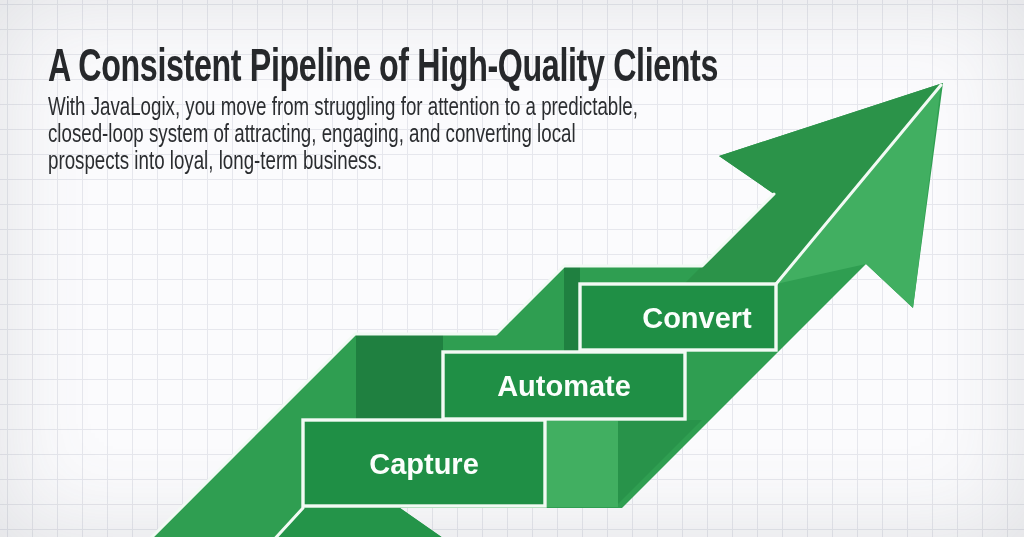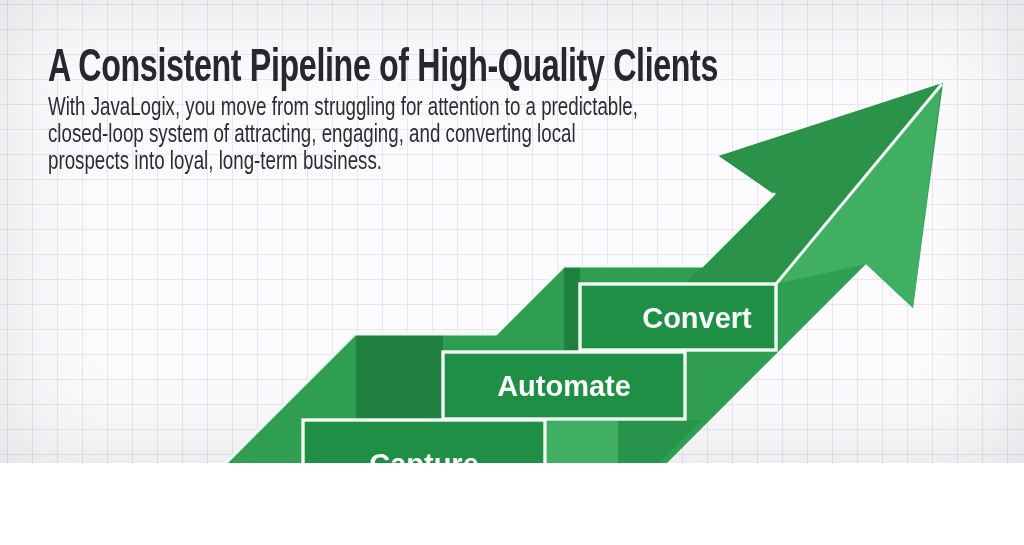--- a/index.html
+++ b/index.html
@@ -1,18 +1,18 @@
 <!DOCTYPE html>
 <html><head>
 <meta charset="utf-8">
 <style>
   html,body { margin:0; padding:0; }
   .stage {
     position: relative;
-    width: 1024px; height: 463px;
+    width: 1024px; height: 537px;
     overflow: hidden;
     background-color: #fbfbfd;
     background-image:
       linear-gradient(#e6e7ed 1px, transparent 1px),
       linear-gradient(90deg, #e6e7ed 1px, transparent 1px);
     background-size: 25px 25px;
     background-position: 7px 4px;
     font-family: "Liberation Sans", sans-serif;
   }
   .stage::after {

